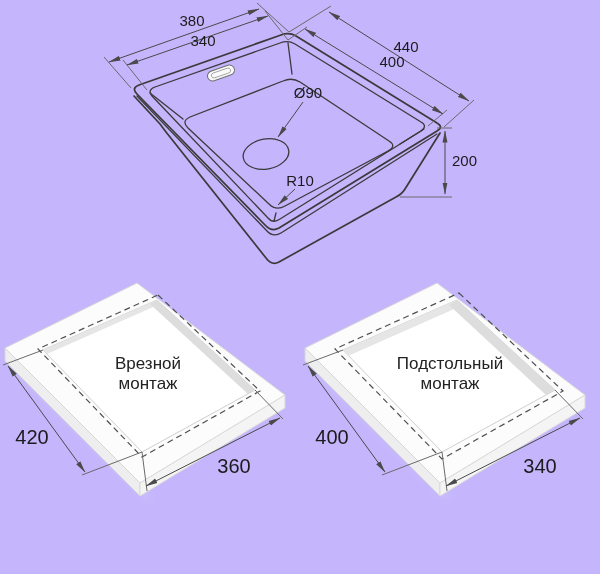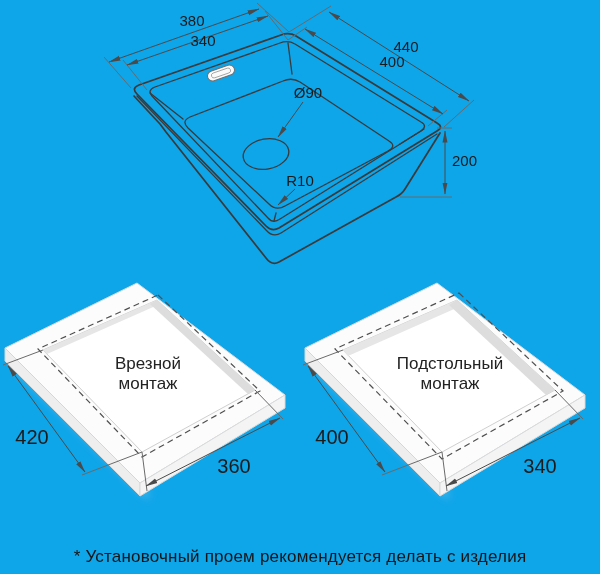--- a/index.html
+++ b/index.html
@@ -1,17 +1,17 @@
 <!DOCTYPE html>
 <html><head>
 <meta charset="utf-8">
 <style>
   html,body{margin:0;padding:0;background:#fff;}
   .canvas{
-    position:relative;width:600px;height:574px;background:#0ea5e9;overflow:hidden;
+    position:relative;width:600px;height:574px;background:#c4b5fd;overflow:hidden;
     font-family:"Liberation Sans", sans-serif;
   }
   svg{position:absolute;display:block;}
   #sink-svg{left:0;top:0;}
   #mount-left-svg{left:0;top:272px;}
   #mount-right-svg{left:300px;top:272px;}
   .obj{stroke:#3a3a3a;stroke-width:1.7;fill:none;stroke-linejoin:round;stroke-linecap:round;}
   .obj2{stroke:#3a3a3a;stroke-width:1.3;fill:none;stroke-linejoin:round;stroke-linecap:round;}
   .dim{stroke:#4a4a4a;stroke-width:1;fill:none;}
   .ext{stroke:#6a6a6a;stroke-width:1;fill:none;}
@@ -157,15 +157,14 @@
       <line class="dim" x1="8" y1="94" x2="85" y2="200" marker-start="url(#ar2)" marker-end="url(#ar2)"></line>
       <text class="dimtxt-big" x="32" y="172" text-anchor="middle">400</text>
     </g>
     <g>
       <path class="ext" d="M142,180 L147,219 M255,118 L283,147"></path>
       <line class="dim" x1="146" y1="214" x2="280" y2="146" marker-start="url(#ar2)" marker-end="url(#ar2)"></line>
       <text class="dimtxt-big" x="240" y="201" text-anchor="middle">340</text>
     </g>
   </svg>
 
-  <div class="footnote">* Установочный проем рекомендуется делать с изделия</div>
 
 </div>
 
 </body></html>

